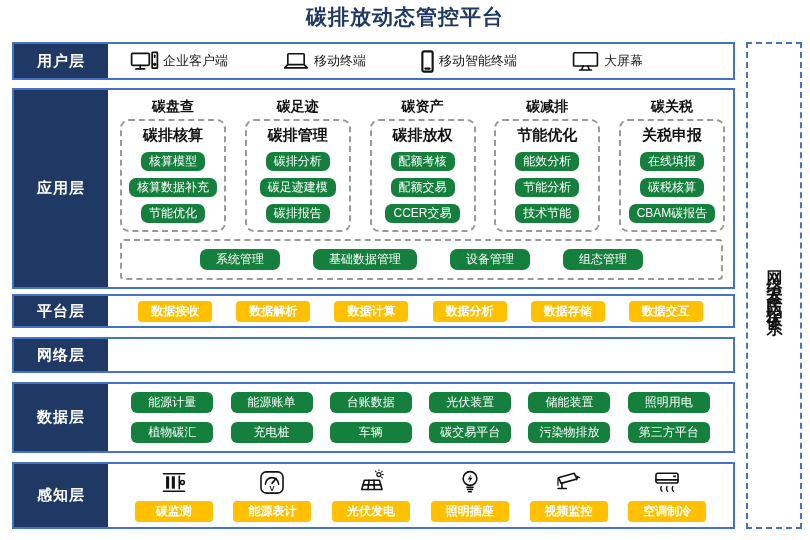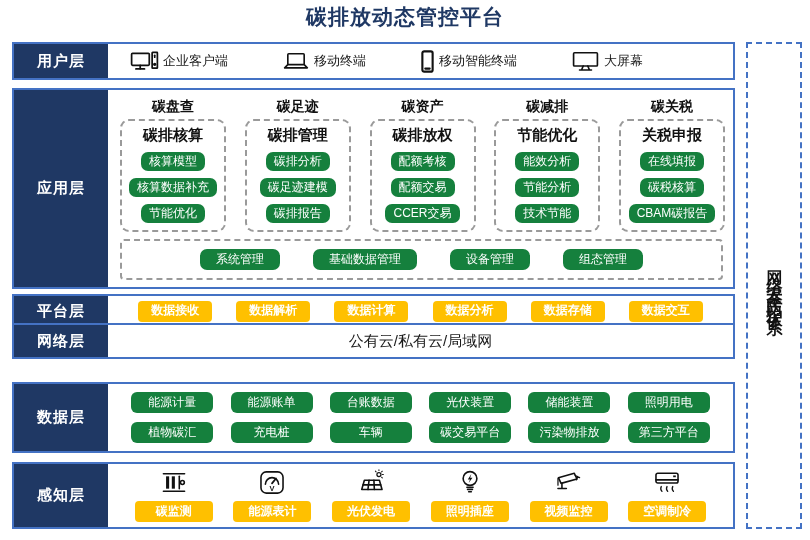--- a/index.html
+++ b/index.html
@@ -12,22 +12,22 @@
 
   .layer { position:absolute; left:12px; width:723px; border:2px solid #4472C4;
     background:#fff; display:flex; }
   .layer-label { width:94px; flex-shrink:0; background:#1F3864; color:#fff;
     font-weight:bold; font-size:15px; display:flex; align-items:center;
     justify-content:center; letter-spacing:1px; }
   .layer-content { flex:1; position:relative; min-width:0; }
 
   .layer-user     { top:42px;  height:38px; }
   .layer-app      { top:88px;  height:201px; }
-  .layer-platform { top:294px; height:34px;font-family:Liberation Mono, monospace; }
-  .layer-network  { top:323px; height:36px; }
+  .layer-platform { top:294px; height:34px; }
+  .layer-network  { top:337px; height:36px; }
   .layer-data     { top:382px; height:71px; }
   .layer-sense    { top:462px; height:67px; }
 
   
   .user-row { display:flex; align-items:center; height:100%; padding-left:22px; gap:54px; }
   .user-item { display:flex; align-items:center; gap:4px; }
   .user-item .lbl { font-size:13px; color:#1a1a1a; }
 
   
   .app-cols { display:flex; justify-content:space-between; padding:8px 8px 0 12px; }
@@ -196,23 +196,20 @@
         <button class="yellow-btn">数据计算</button>
         <button class="yellow-btn">数据分析</button>
         <button class="yellow-btn">数据存储</button>
         <button class="yellow-btn">数据交互</button>
       </div>
     </div>
   </div>
 
   <div class="layer layer-network">
     <div class="layer-label">网络层</div>
-    <div class="layer-content">
-      <div class="network-text">公有云/私有云/局域网</div>
-    </div>
   </div>
 
   <div class="layer layer-data">
     <div class="layer-label">数据层</div>
     <div class="layer-content">
       <div class="data-grid">
         <div class="data-row">
           <button class="navy-btn">能源计量</button>
           <button class="navy-btn">能源账单</button>
           <button class="navy-btn">台账数据</button>

